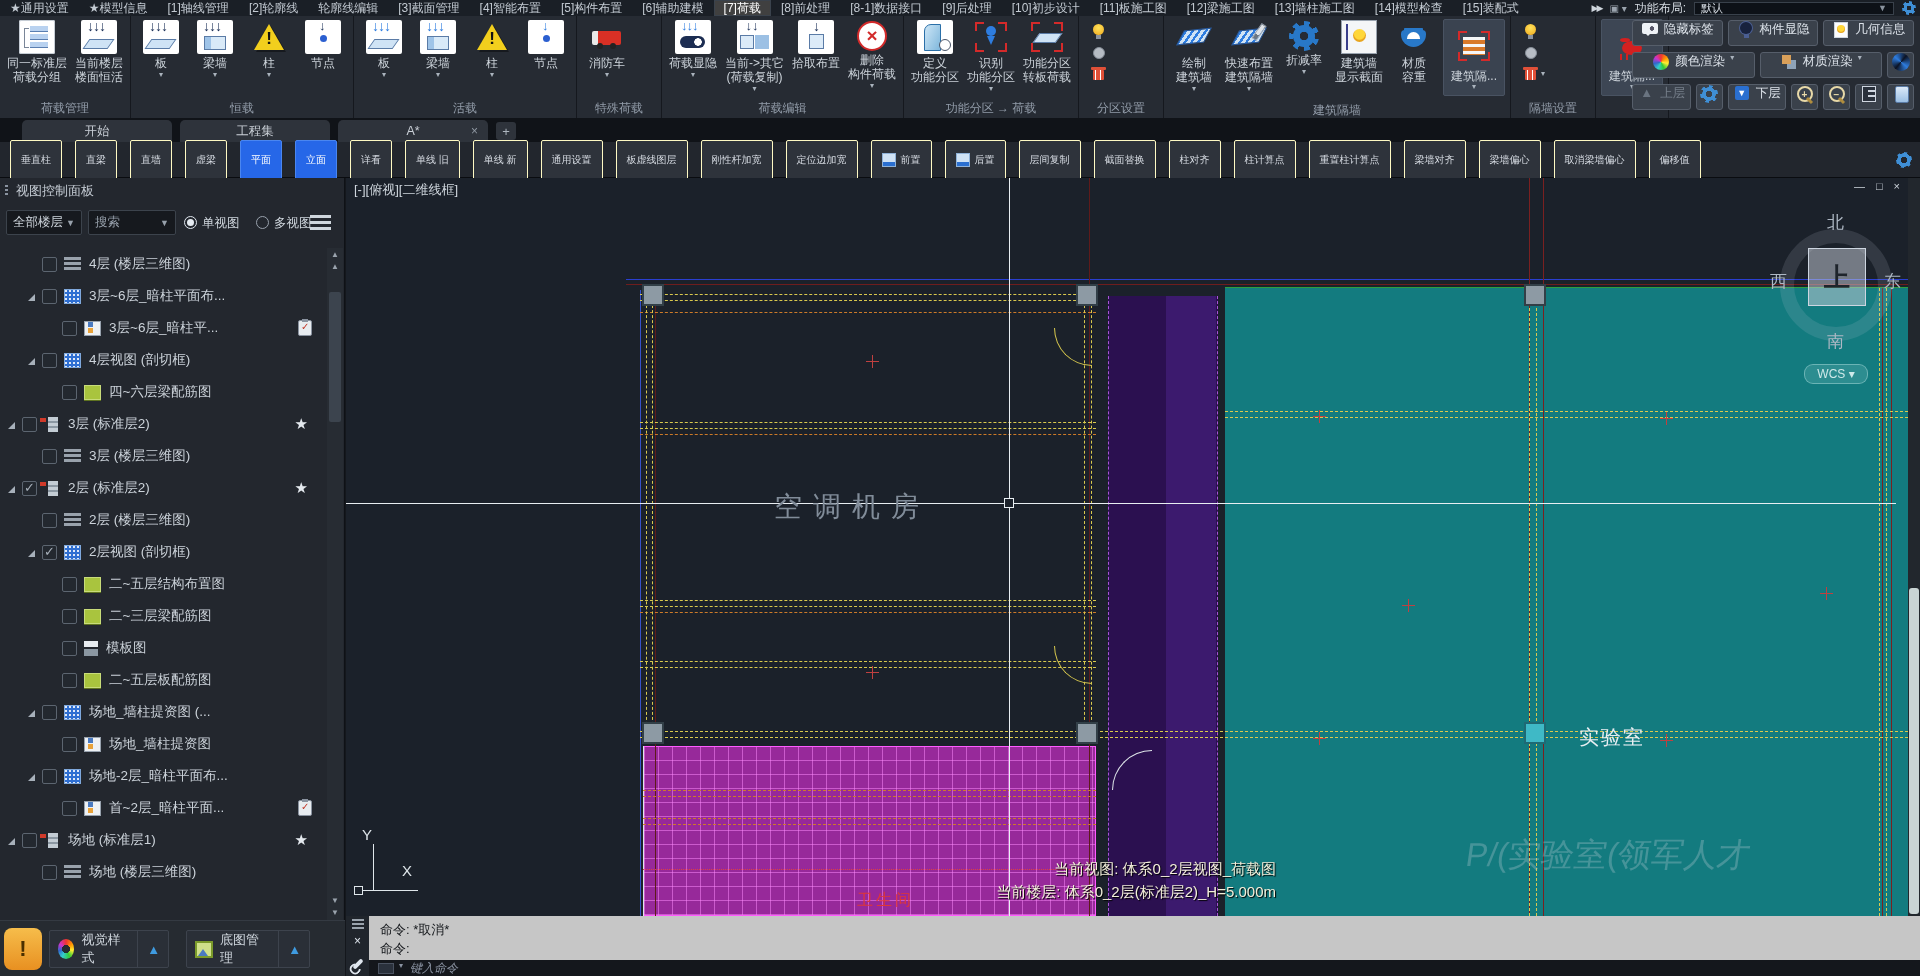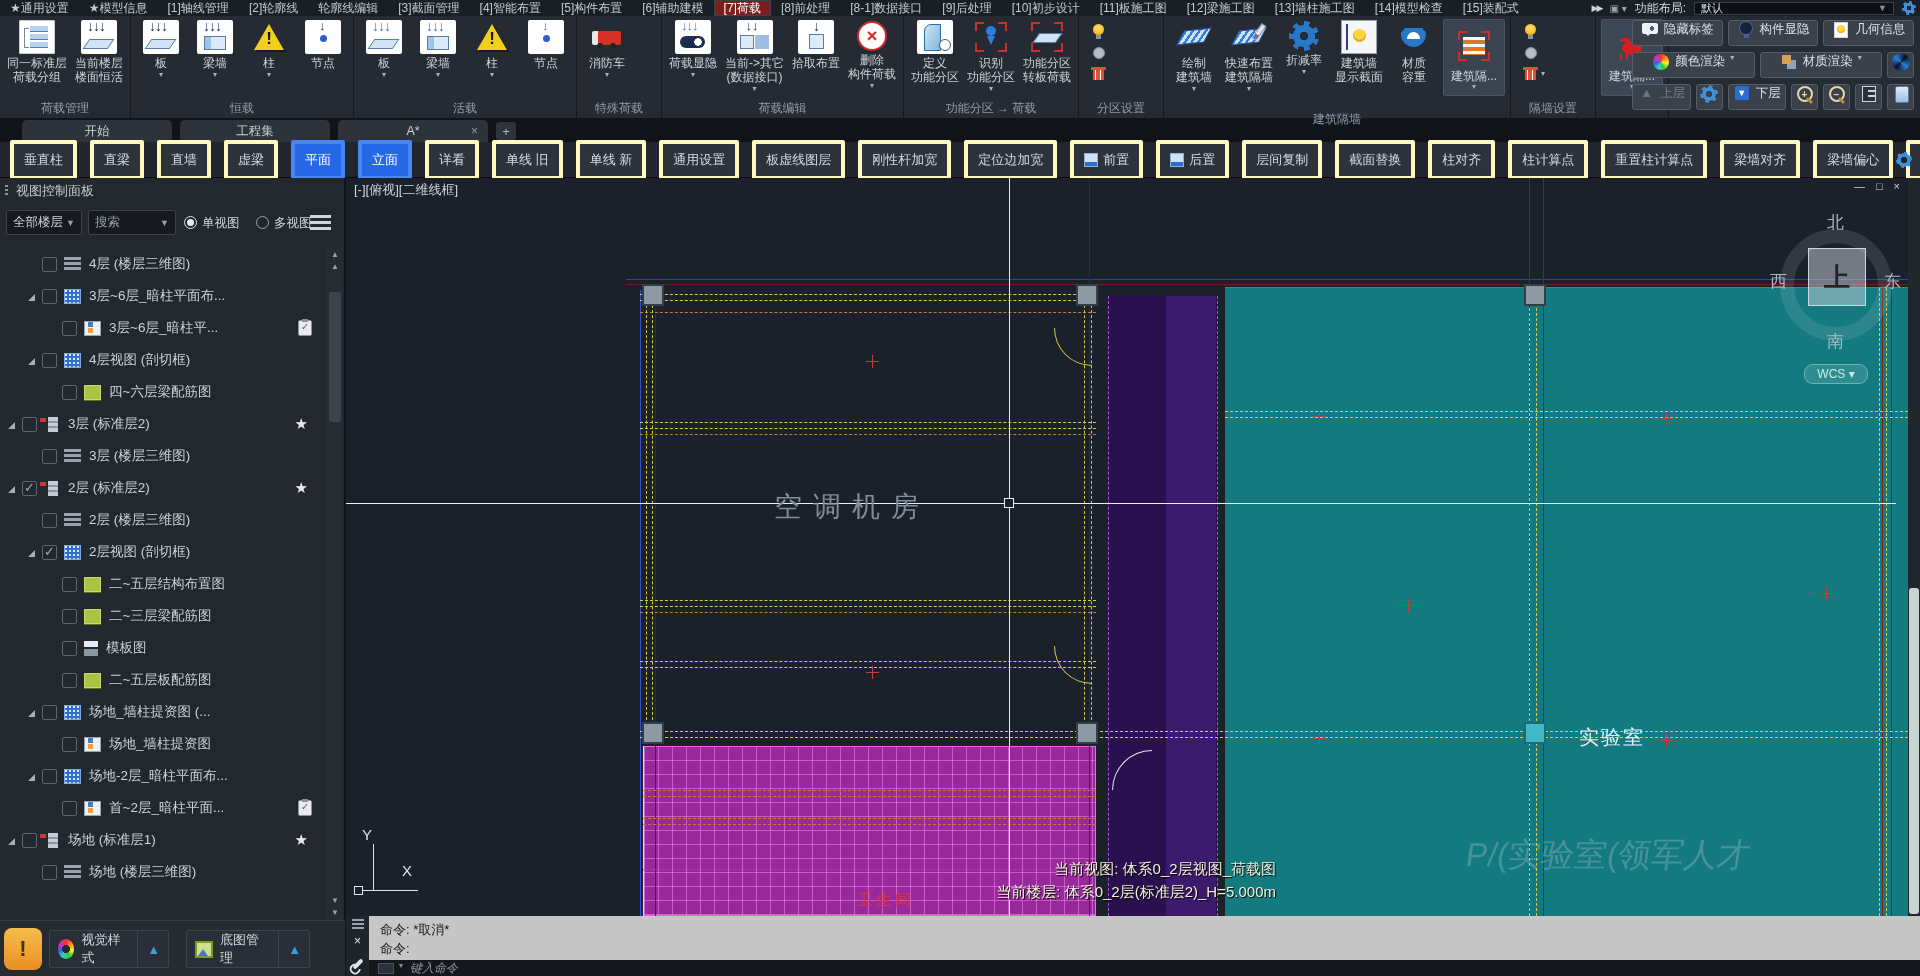--- a/index.html
+++ b/index.html
@@ -1,21 +1,21 @@
 <!DOCTYPE html>
 <html><head>
 <meta charset="utf-8">
 <style>
   *{box-sizing:border-box;margin:0;padding:0;font-family:"Liberation Sans","DejaVu Sans",sans-serif}
   html,body{width:1920px;height:976px;overflow:hidden;background:#14171c;position:relative}
   
   .titlebar{position:absolute;left:0;top:0;width:1920px;height:16px;background:#1a1f26;display:flex;align-items:center;z-index:30}
   .menu{display:flex;align-items:center;height:16px}
   .mitem{font-size:12px;color:#c3cad2;padding:0 10px;line-height:16px;white-space:nowrap;cursor:default}
-  .mitem.active{background:#7f1d1d;box-shadow:inset 0 0 0 1px #3a424c;color:#fff}
+  .mitem.active{background:#404040;box-shadow:inset 0 0 0 1px #3a424c;color:#fff}
   .tb-right{margin-left:auto;display:flex;align-items:center;gap:8px;padding-right:4px}
   .chev{color:#cfd6dd;font-size:9px;letter-spacing:-2px}
   .panelico{color:#9aa3ad;font-size:10px}
   .lay-label{color:#d5dbe2;font-size:12px}
   .lay-box{width:200px;height:13px;background:#0d1117;border:1px solid #39414b;color:#d5dbe2;font-size:11px;display:flex;align-items:center;padding:0 6px}
   .lay-box .dd{margin-left:auto;font-style:normal;color:#8a939e;font-size:9px}
   .gearb{width:14px;height:14px;border-radius:50%;background:radial-gradient(circle,#20242a 0 2.5px,#3f8fd6 2.5px 5.5px,transparent 5.5px),repeating-conic-gradient(#3f8fd6 0 28deg,transparent 28deg 60deg)}
   
   .ribbon{position:absolute;left:0;top:16px;width:1920px;height:102px;background:#262b33;display:flex;z-index:25}
   .rgroup{border-right:1px solid #15181e;display:flex;flex-direction:column;flex:none}
@@ -79,21 +79,21 @@
   .ri-crab::after{content:"";position:absolute;left:6px;bottom:3px;width:24px;height:6px;background:repeating-linear-gradient(90deg,#d42020 0 2px,transparent 2px 6px)}
   .rgroup.mini .rgrow{flex-direction:column;justify-content:flex-start;gap:3px;padding:6px 10px 0}
   .mbtn{display:flex;align-items:center;gap:2px;height:18px}
   .mic{width:18px;height:16px;position:relative;display:inline-block}
   .mi-bulb::before{content:"";position:absolute;left:4px;top:1px;width:11px;height:11px;border-radius:50%;background:radial-gradient(circle at 50% 35%,#ffe35a,#f0a81e)}
   .mi-bulb::after{content:"";position:absolute;left:7px;bottom:0;width:5px;height:4px;background:#8a93a0}
   .mi-dot::before{content:"";position:absolute;left:4px;top:3px;width:10px;height:10px;border-radius:50%;background:#b6bcc4;border:1px solid #868e98}
   .mi-trash::before{content:"";position:absolute;left:4px;top:5px;width:11px;height:10px;background:repeating-linear-gradient(90deg,#e05038 0 2px,#fff 2px 3px,#e05038 3px 5px) #e05038;border-radius:1px}
   .mi-trash::after{content:"";position:absolute;left:2px;top:2px;width:15px;height:3px;background:#e05038;border-radius:1px}
   .marr{font-size:8px;color:#aab3bd}
-  .rtall{width:62px;margin:2px 2px 16px;background:#3a4350;border:1px solid #495362;border-radius:2px;display:flex;flex-direction:column;align-items:center;padding-top:6px}
+  .rtall{width:62px;margin:2px 2px 7px;background:#3a4350;border:1px solid #495362;border-radius:2px;display:flex;flex-direction:column;align-items:center;padding-top:6px}
   .rtall .rl{margin-top:4px}
   .rtall .rarr{margin-top:auto;margin-bottom:4px}
   
   .quickbar{position:absolute;right:6px;top:20px;width:282px;display:flex;flex-direction:column;gap:6px;z-index:26}
   .qrow{display:flex;gap:5px}
   .qbtn{flex:1;height:26px;background:#3a414b;border:1px solid #565e6a;border-radius:3px;display:flex;justify-content:center;gap:5px;color:#dde3ea;font-size:12.5px;white-space:nowrap;cursor:default}
   .qbtn.sq{flex:0 0 27px}
   .qbtn.dis{color:#767f8a}
   .qlb:empty{display:none}
   .qarr{font-size:8px;color:#aab3bd}
@@ -117,21 +117,21 @@
   .qi-tree::before{content:"";position:absolute;inset:1px 2px;border:1px solid #cfd6e0;background:repeating-linear-gradient(#cfd6e0 0 2px,transparent 2px 5px) 5px 3px/7px 10px no-repeat,#2a313c}
   .qi-doc::before{content:"";position:absolute;left:3px;top:1px;width:12px;height:15px;background:linear-gradient(#dbe9f8,#9cc0e4);border:1px solid #5a7ba6;border-radius:2px}
   
   .tabs{position:absolute;left:0;top:118px;width:1920px;height:24px;background:#101318;display:flex;align-items:flex-end;padding-left:22px;gap:8px}
   .tab{position:relative;width:150px;height:22px;background:#2e333b;border-radius:5px 5px 0 0;color:#c9cfd6;font-size:12.5px;display:flex;align-items:center;justify-content:center}
   .tclose{position:absolute;right:10px;color:#8f98a2;font-size:12px}
   .tclose:empty{display:none}
   .tabadd{width:20px;height:18px;margin-bottom:2px;background:#2e333b;border-radius:3px;color:#aeb6bf;font-size:13px;display:flex;align-items:center;justify-content:center}
   
   .tbar{position:absolute;left:0;top:142px;width:1920px;height:36px;background:#22262d;border-bottom:1px solid #0a0c10;display:flex;align-items:center;gap:13px;padding-left:10px}
-  .tbtn{height:40px;padding:0 10px;background:#2e333b;border:4px solid #fef9c3;border-radius:2px;color:#d6dbe2;font-size:13px;display:flex;align-items:center;white-space:nowrap;cursor:default}
+  .tbtn{height:40px;padding:0 10px;background:#2e333b;border:1px solid #fef9c3;border-radius:2px;color:#d6dbe2;font-size:10px;display:flex;align-items:center;white-space:nowrap;cursor:default}
   .tbtn.on{background:#2667e8;border-color:#4a86f0;color:#fff}
   .tbtn.withico::before{content:"";display:inline-block;width:12px;height:12px;margin-right:5px;background:linear-gradient(#cfe2f4 0 8px,#2a6fd0 8px);border:1px solid #8fb2d8}
   .tgear{position:absolute;right:8px;width:16px;height:16px;border-radius:50%;background:radial-gradient(circle,#22262d 0 3px,#3f8fd6 3px 6.5px,transparent 7px),repeating-conic-gradient(#3f8fd6 0 28deg,transparent 28deg 60deg)}
   
   .panel{position:absolute;left:0;top:178px;width:345px;height:798px;background:#23272e;border-right:1px solid #0e1116}
   .phead{height:26px;display:flex;align-items:center;color:#c6cdd5;font-size:13px;padding-left:16px;position:relative}
   .phead::before{content:"";position:absolute;left:5px;top:7px;width:3px;height:12px;background:repeating-linear-gradient(#8a93a0 0 2px,transparent 2px 4px)}
   .pctrl{position:absolute;left:0;top:30px;width:345px;height:32px}
   .fsel,.ssel{position:absolute;top:2px;height:25px;background:#16191e;border:1px solid #3c434c;border-radius:2px;color:#cfd6dd;font-size:12.5px;display:flex;align-items:center;padding:0 6px}
   .fsel{left:6px;width:76px}
@@ -360,21 +360,21 @@
         <div class="rbtns">
 
     <div class="rbtn">
             <span class="ric ri-toggle"></span>
             <span class="rl">荷载显隐</span>
             <span class="rarr">▾</span>
           </div>
           <div class="rbtn">
             <span class="ric ri-copy"></span>
             <span class="rl">当前-&gt;其它</span>
-            <span class="rl">(数据接口)</span>
+            <span class="rl">(荷载复制)</span>
             <span class="rarr">▾</span>
           </div>
           <div class="rbtn">
             <span class="ric ri-pick"></span>
             <span class="rl">拾取布置</span>
           </div>
           <div class="rbtn">
             <span class="ric ri-del"></span>
             <span class="rl">删除</span>
             <span class="rl">构件荷载</span>

